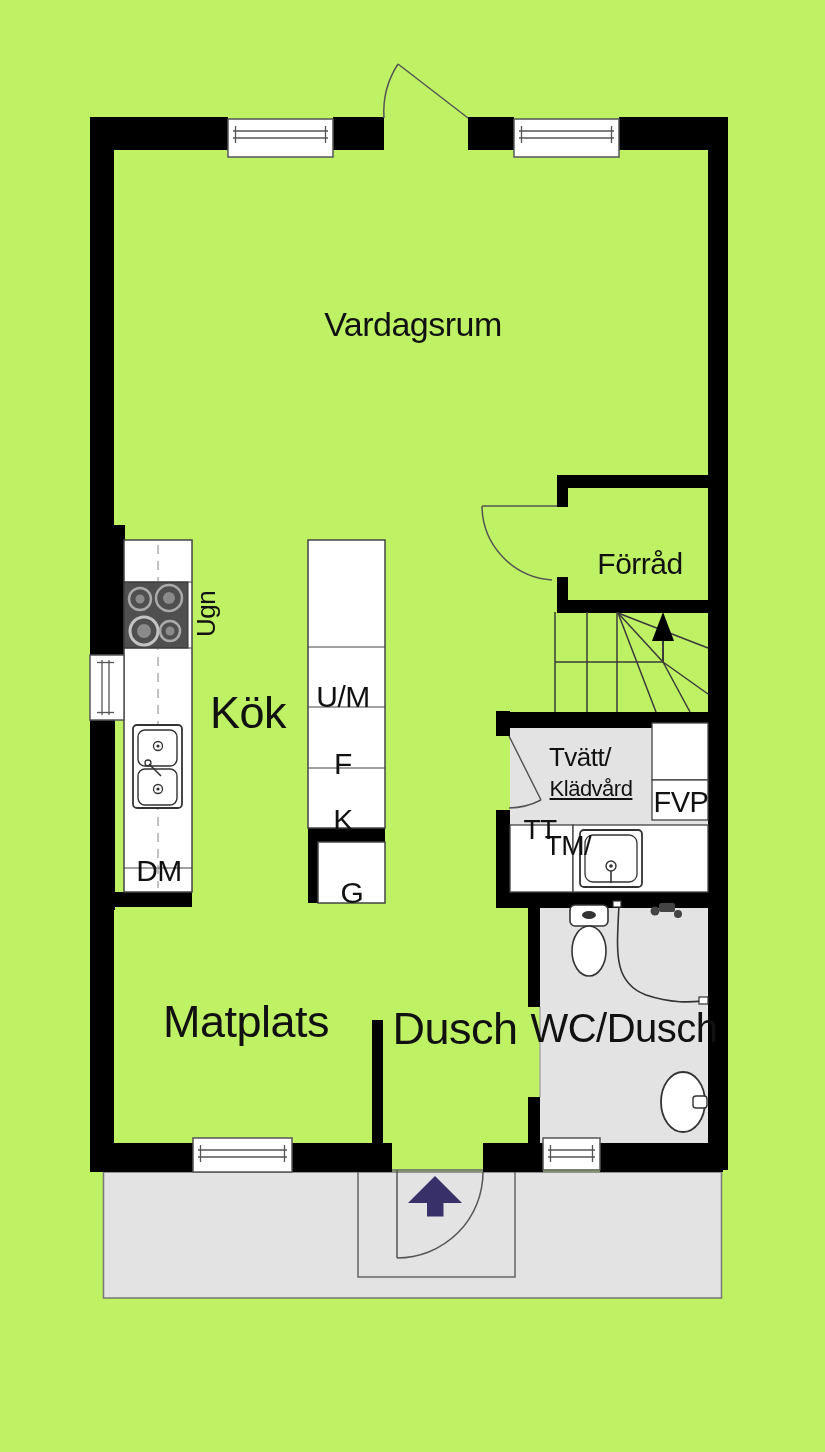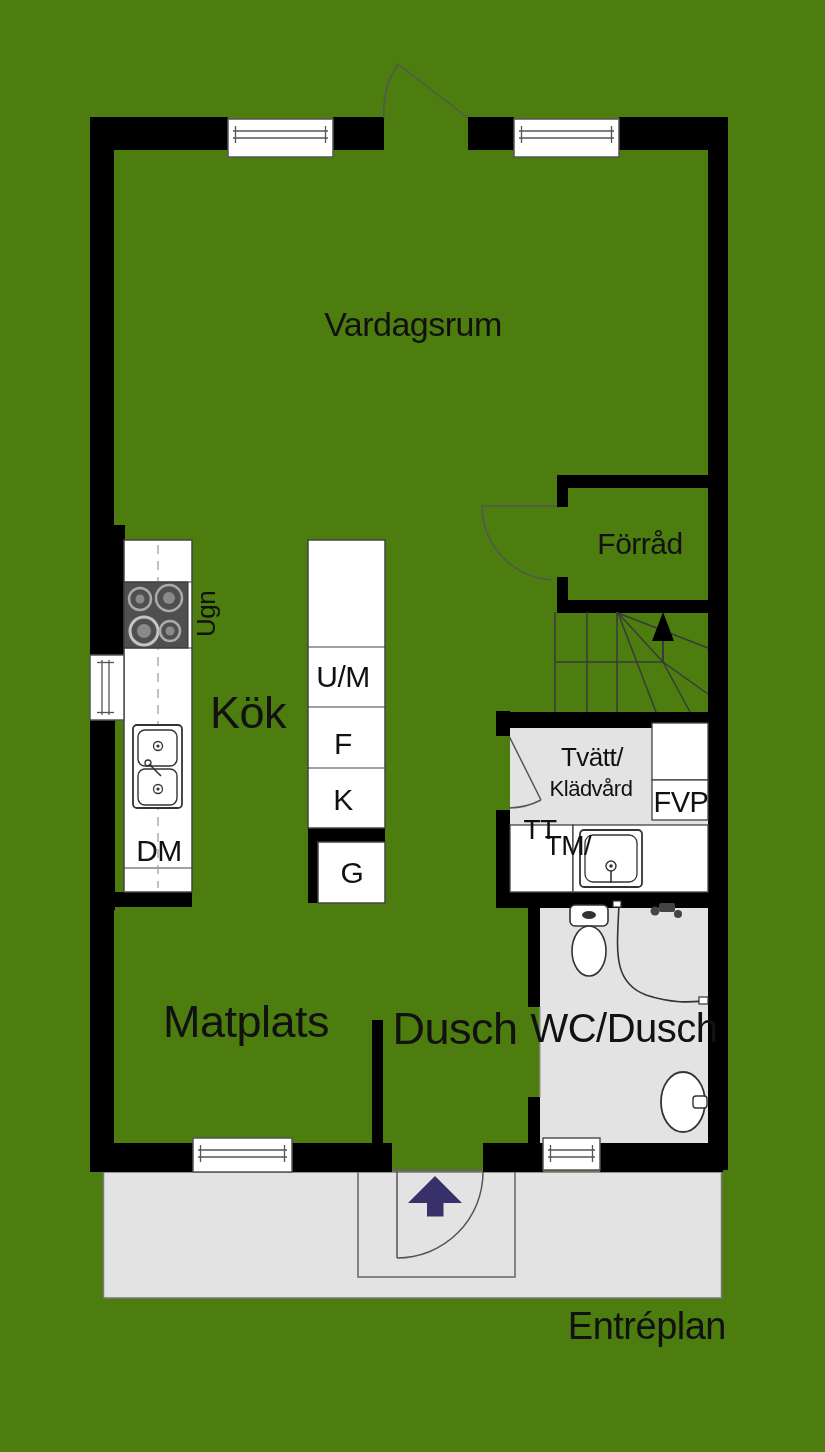--- a/index.html
+++ b/index.html
@@ -1,28 +1,28 @@
 <!DOCTYPE html>
 <html><head>
 <meta charset="utf-8">
 <style>
   html,body{margin:0;padding:0;background:#ffffff;}
   #stage{
-    position:relative;width:825px;height:1452px;background:#4d7c0f;overflow:hidden;
+    position:relative;width:825px;height:1452px;background:#bef264;overflow:hidden;
     font-family:"Liberation Sans","DejaVu Sans",sans-serif;color:#1a1a1a;
   }
   #plan-svg{position:absolute;left:0;top:0;}
   .lbl{
     position:absolute;transform:translate(-50%,-50%);
     white-space:nowrap;line-height:1;letter-spacing:-0.5px;color:#111;
   }
   .lbl.rot{transform:translate(-50%,-50%) rotate(-90deg);}
   .fs34{font-size:34px;} .fs33{font-size:45px;} .fs32{font-size:40px;}
-  .fs30{font-size:30px;} .fs29{font-size:29px;margin-top:48px;} .fs28{font-size:28px;}
-  .fs26{font-size:26px;} .fs22{font-size:22px;}
+  .fs30{font-size:30px;margin-top:20px;} .fs29{font-size:29px;margin-top:48px;} .fs28{font-size:28px;}
+  .fs26{font-size:26px;} .fs22{font-size:22px;text-decoration:underline;}
   #title{
     position:absolute;right:99px;top:1307px;font-size:38px;color:#111;
     letter-spacing:-0.5px;line-height:1;
   }
   #disclaimer{
     position:absolute;left:0;right:0;top:1359px;text-align:center;
     font-size:17.5px;color:#222;letter-spacing:-0.2px;
   }
 </style>
 </head>
@@ -205,28 +205,27 @@
     <rect x="427" y="1203" width="16.5" height="13.5" fill="#383069"></rect>
   </g>
 </svg>
 
 <div class="lbl fs34" style="left:413px;top:324px">Vardagsrum</div>
 <div class="lbl fs30" style="left:640px;top:544px">Förråd</div>
 <div class="lbl fs33" style="left:248px;top:712px">Kök</div>
 <div class="lbl fs33" style="left:246px;top:1021px">Matplats</div>
 <div class="lbl fs33" style="left:455px;top:1028px">Dusch</div>
 <div class="lbl fs32" style="left:624px;top:1028px">WC/Dusch</div>
-<div class="lbl fs26" style="left:592px;top:757px">Tvätt/</div>
+<div class="lbl fs26" style="left:580px;top:757px">Tvätt/</div>
 <div class="lbl fs22" style="left:591px;top:789px">Klädvård</div>
 
 <div class="lbl rot fs26" style="left:206px;top:614px">Ugn</div>
 <div class="lbl fs30" style="left:343px;top:677px">U/M</div>
 <div class="lbl fs30" style="left:343px;top:744px">F</div>
 <div class="lbl fs30" style="left:343px;top:800px">K</div>
 <div class="lbl fs30" style="left:352px;top:873px">G</div>
 <div class="lbl fs30" style="left:159px;top:851px">DM</div>
 <div class="lbl fs29" style="left:681px;top:754px">FVP</div>
 <div class="lbl fs28" style="left:568px;top:846px">TM/</div>
 <div class="lbl fs28" style="left:540px;top:830px">TT</div>
 
-<div id="title">Entréplan</div>
 
 </div>
 
 </body></html>

